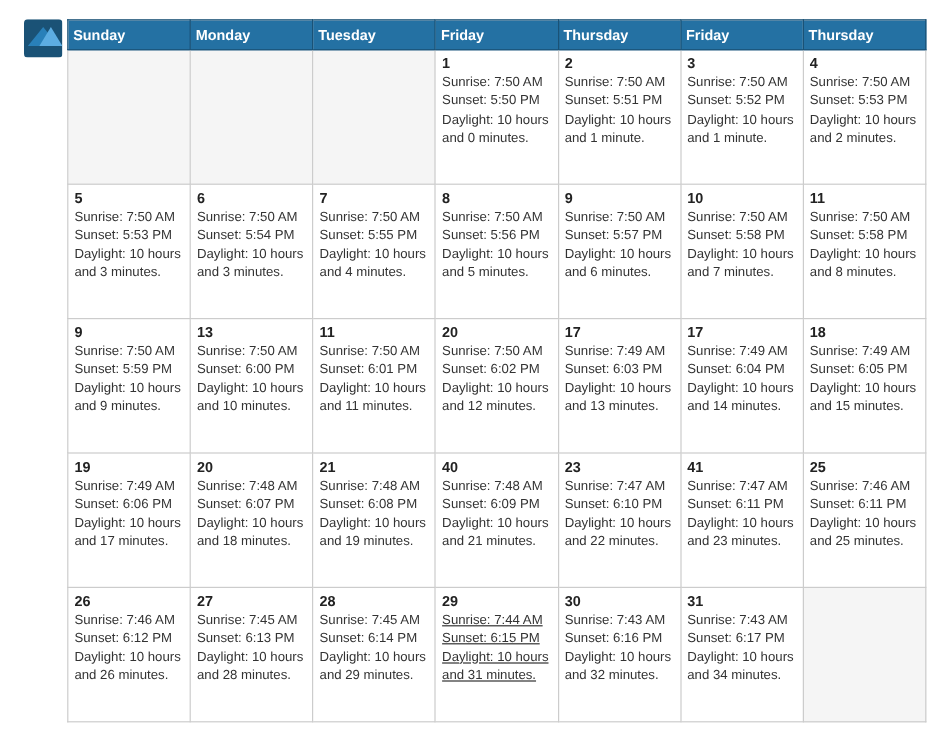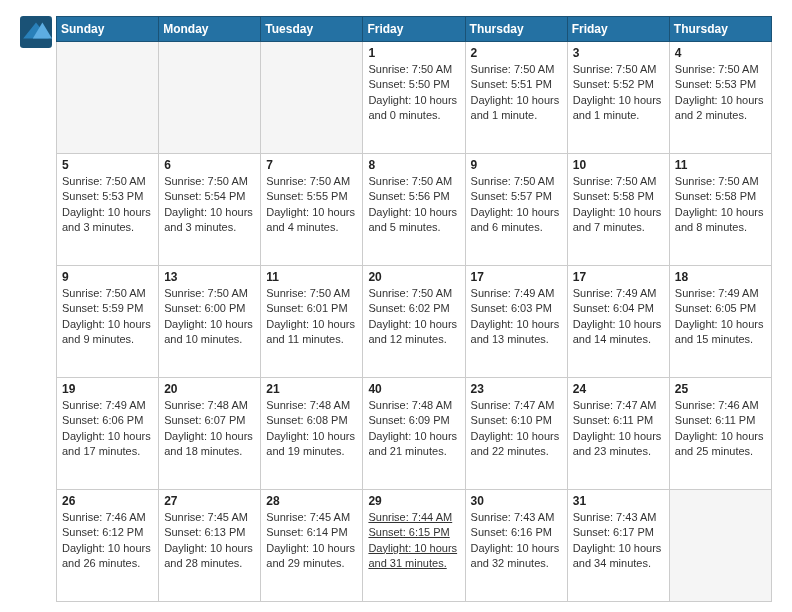--- a/index.html
+++ b/index.html
@@ -287,21 +287,21 @@
 and 21 minutes.</div>
           </td>
           <td>
             <div class="day-num">23</div>
             <div class="day-info" style="white-space: pre-line;">Sunrise: 7:47 AM
 Sunset: 6:10 PM
 Daylight: 10 hours
 and 22 minutes.</div>
           </td>
           <td>
-            <div class="day-num">24</div>
+            <div class="day-num">41</div>
             <div class="day-info" style="white-space: pre-line;">Sunrise: 7:47 AM
 Sunset: 6:11 PM
 Daylight: 10 hours
 and 23 minutes.</div>
           </td>
           <td>
             <div class="day-num">25</div>
             <div class="day-info" style="white-space: pre-line;">Sunrise: 7:46 AM
 Sunset: 6:11 PM
 Daylight: 10 hours

